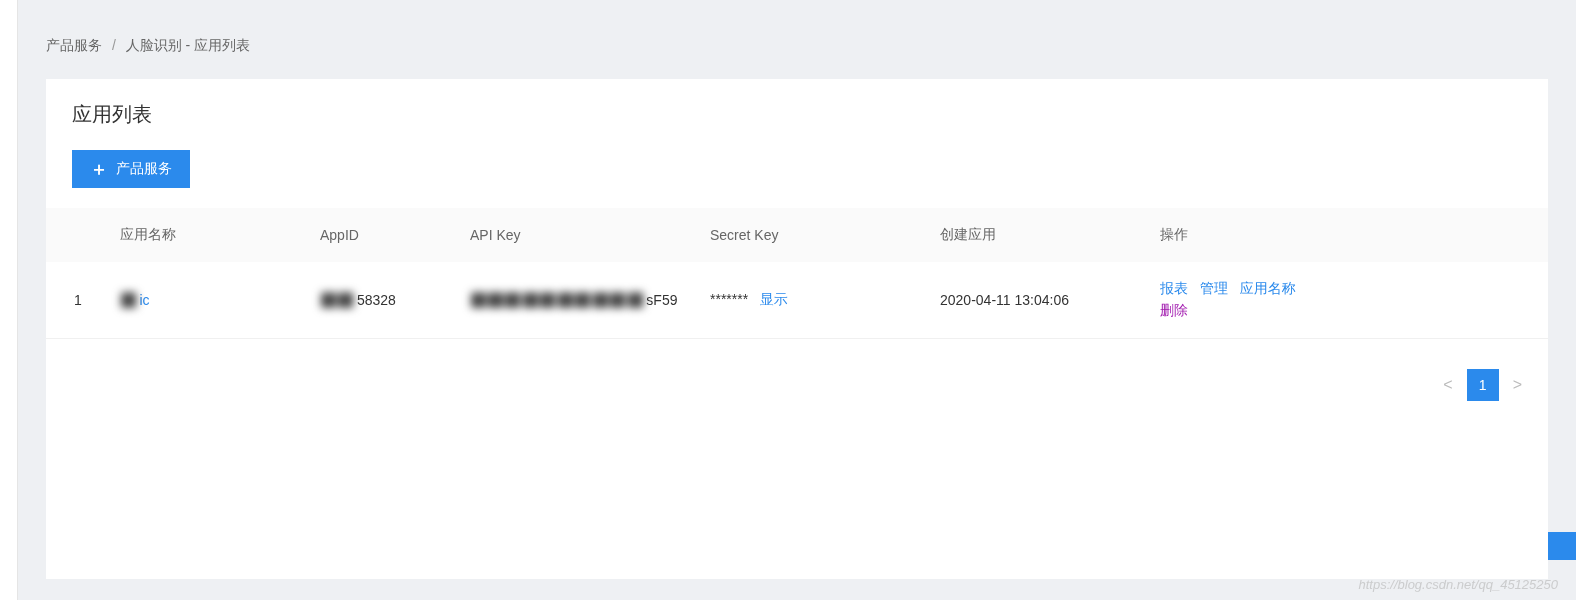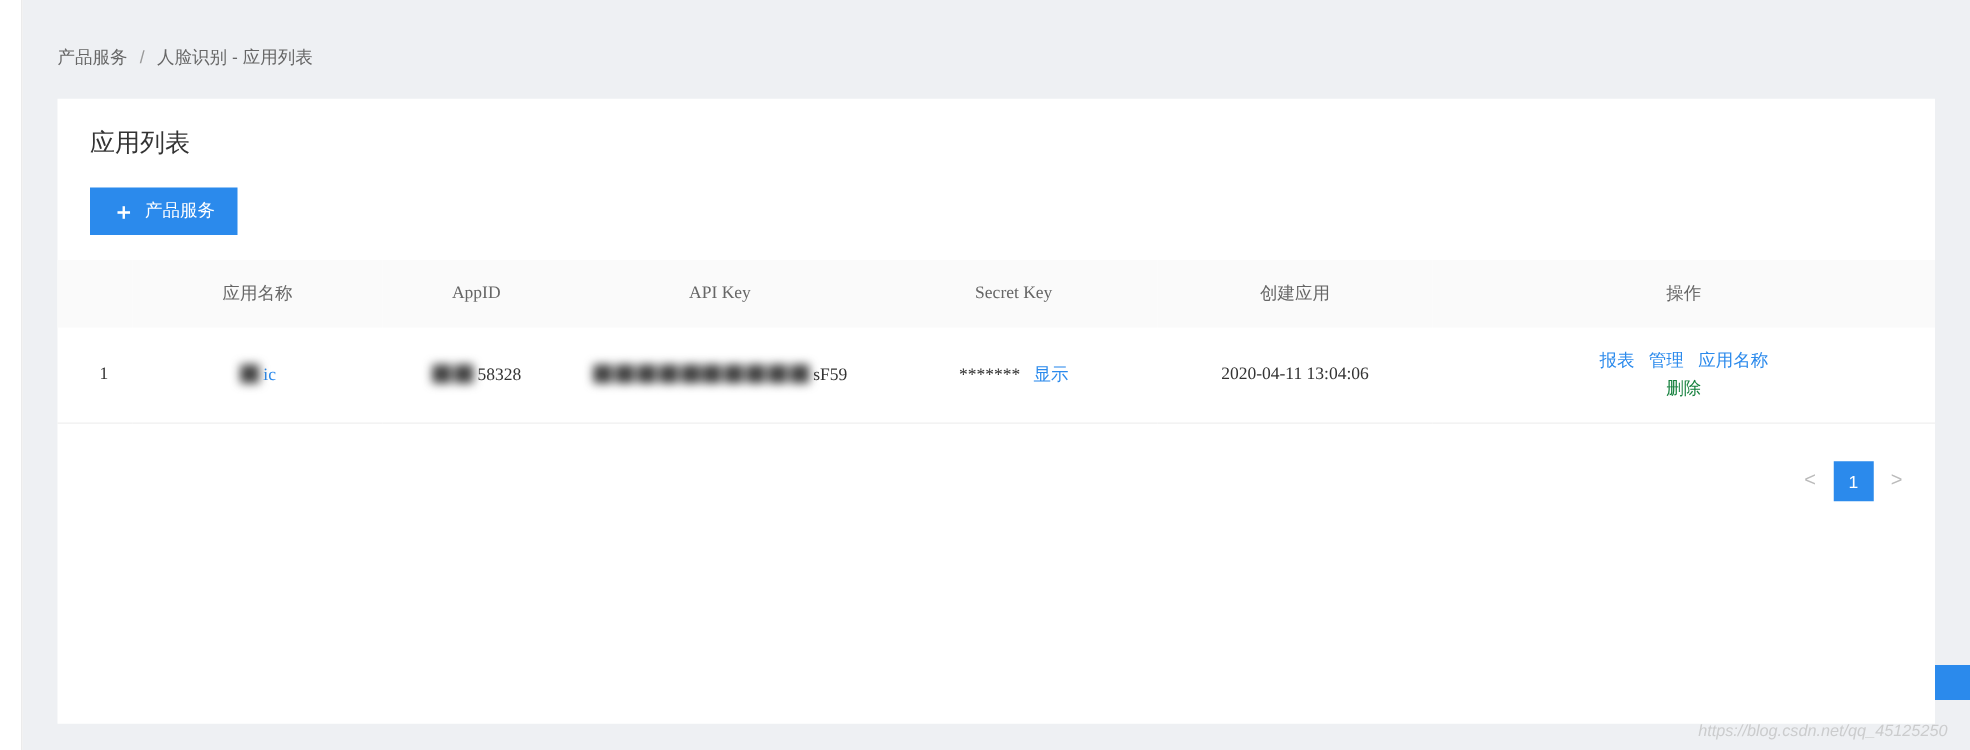--- a/index.html
+++ b/index.html
@@ -55,39 +55,38 @@
       font-weight: bold;
       margin-right: 8px;
       line-height: 1;
     }
     table {
       width: 100%;
       border-collapse: collapse;
     }
     thead tr { background: #fafafa; }
     th, td {
-      text-align: center;
+      text-align: left;
       padding: 18px 14px;
       font-weight: 400;
       vertical-align: middle;
       color: #333;
-      font-family: Liberation Serif, serif;
     }
     th { color: #666; font-size: 14px; }
     tbody tr { border-bottom: 1px solid #f0f0f0; }
     .col-idx { width: 60px; padding-left: 28px; }
     .col-name { width: 200px; }
     .col-appid { width: 150px; }
     .col-apikey { width: 240px; }
     .col-secret { width: 230px; }
     .col-time { width: 220px; }
     .col-ops { width: auto; }
     .link { color: #2b8aec; cursor: pointer; }
     .link + .link { margin-left: 8px; }
-    .link-danger { color: #15803d; cursor: pointer; margin-left: 8px; }
+    .link-danger { color: #a21caf; cursor: pointer; margin-left: 8px; }
     .masked-prefix {
       display: inline-block;
       filter: blur(4px);
       color: #999;
       margin-right: 2px;
     }
     .ops-line2 { margin-top: 4px; }
     .pagination {
       display: flex;
       justify-content: flex-end;

